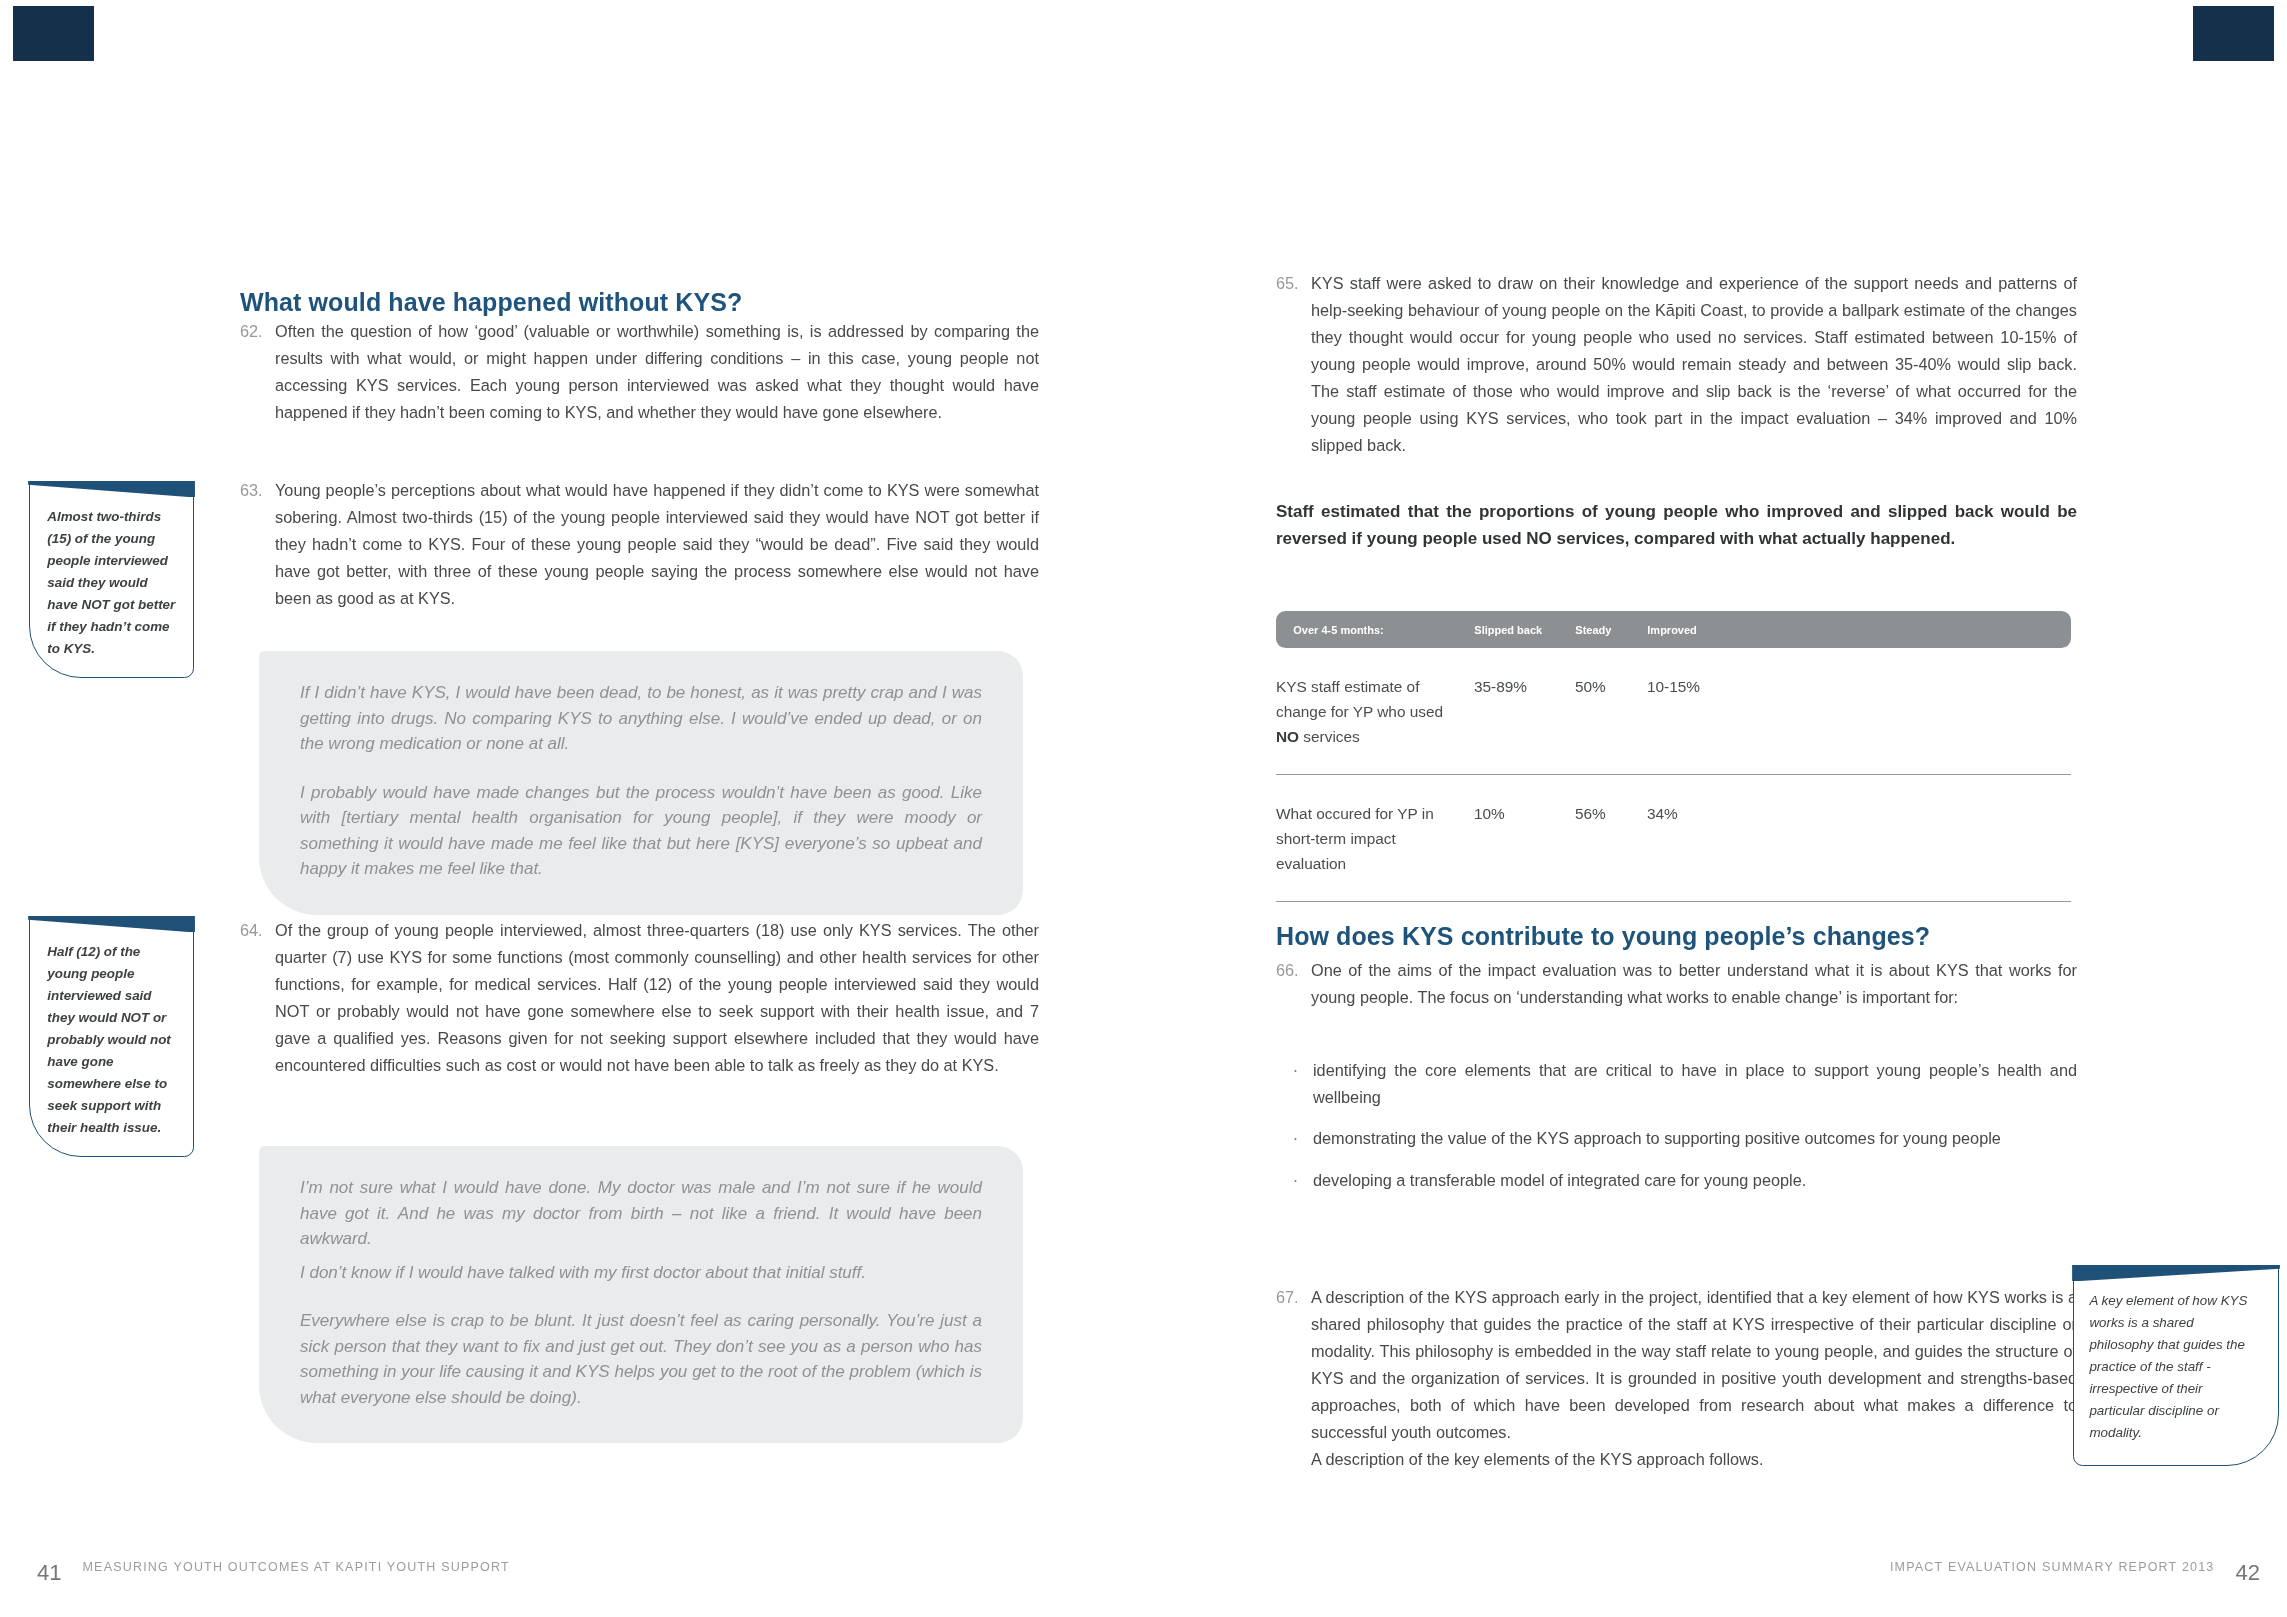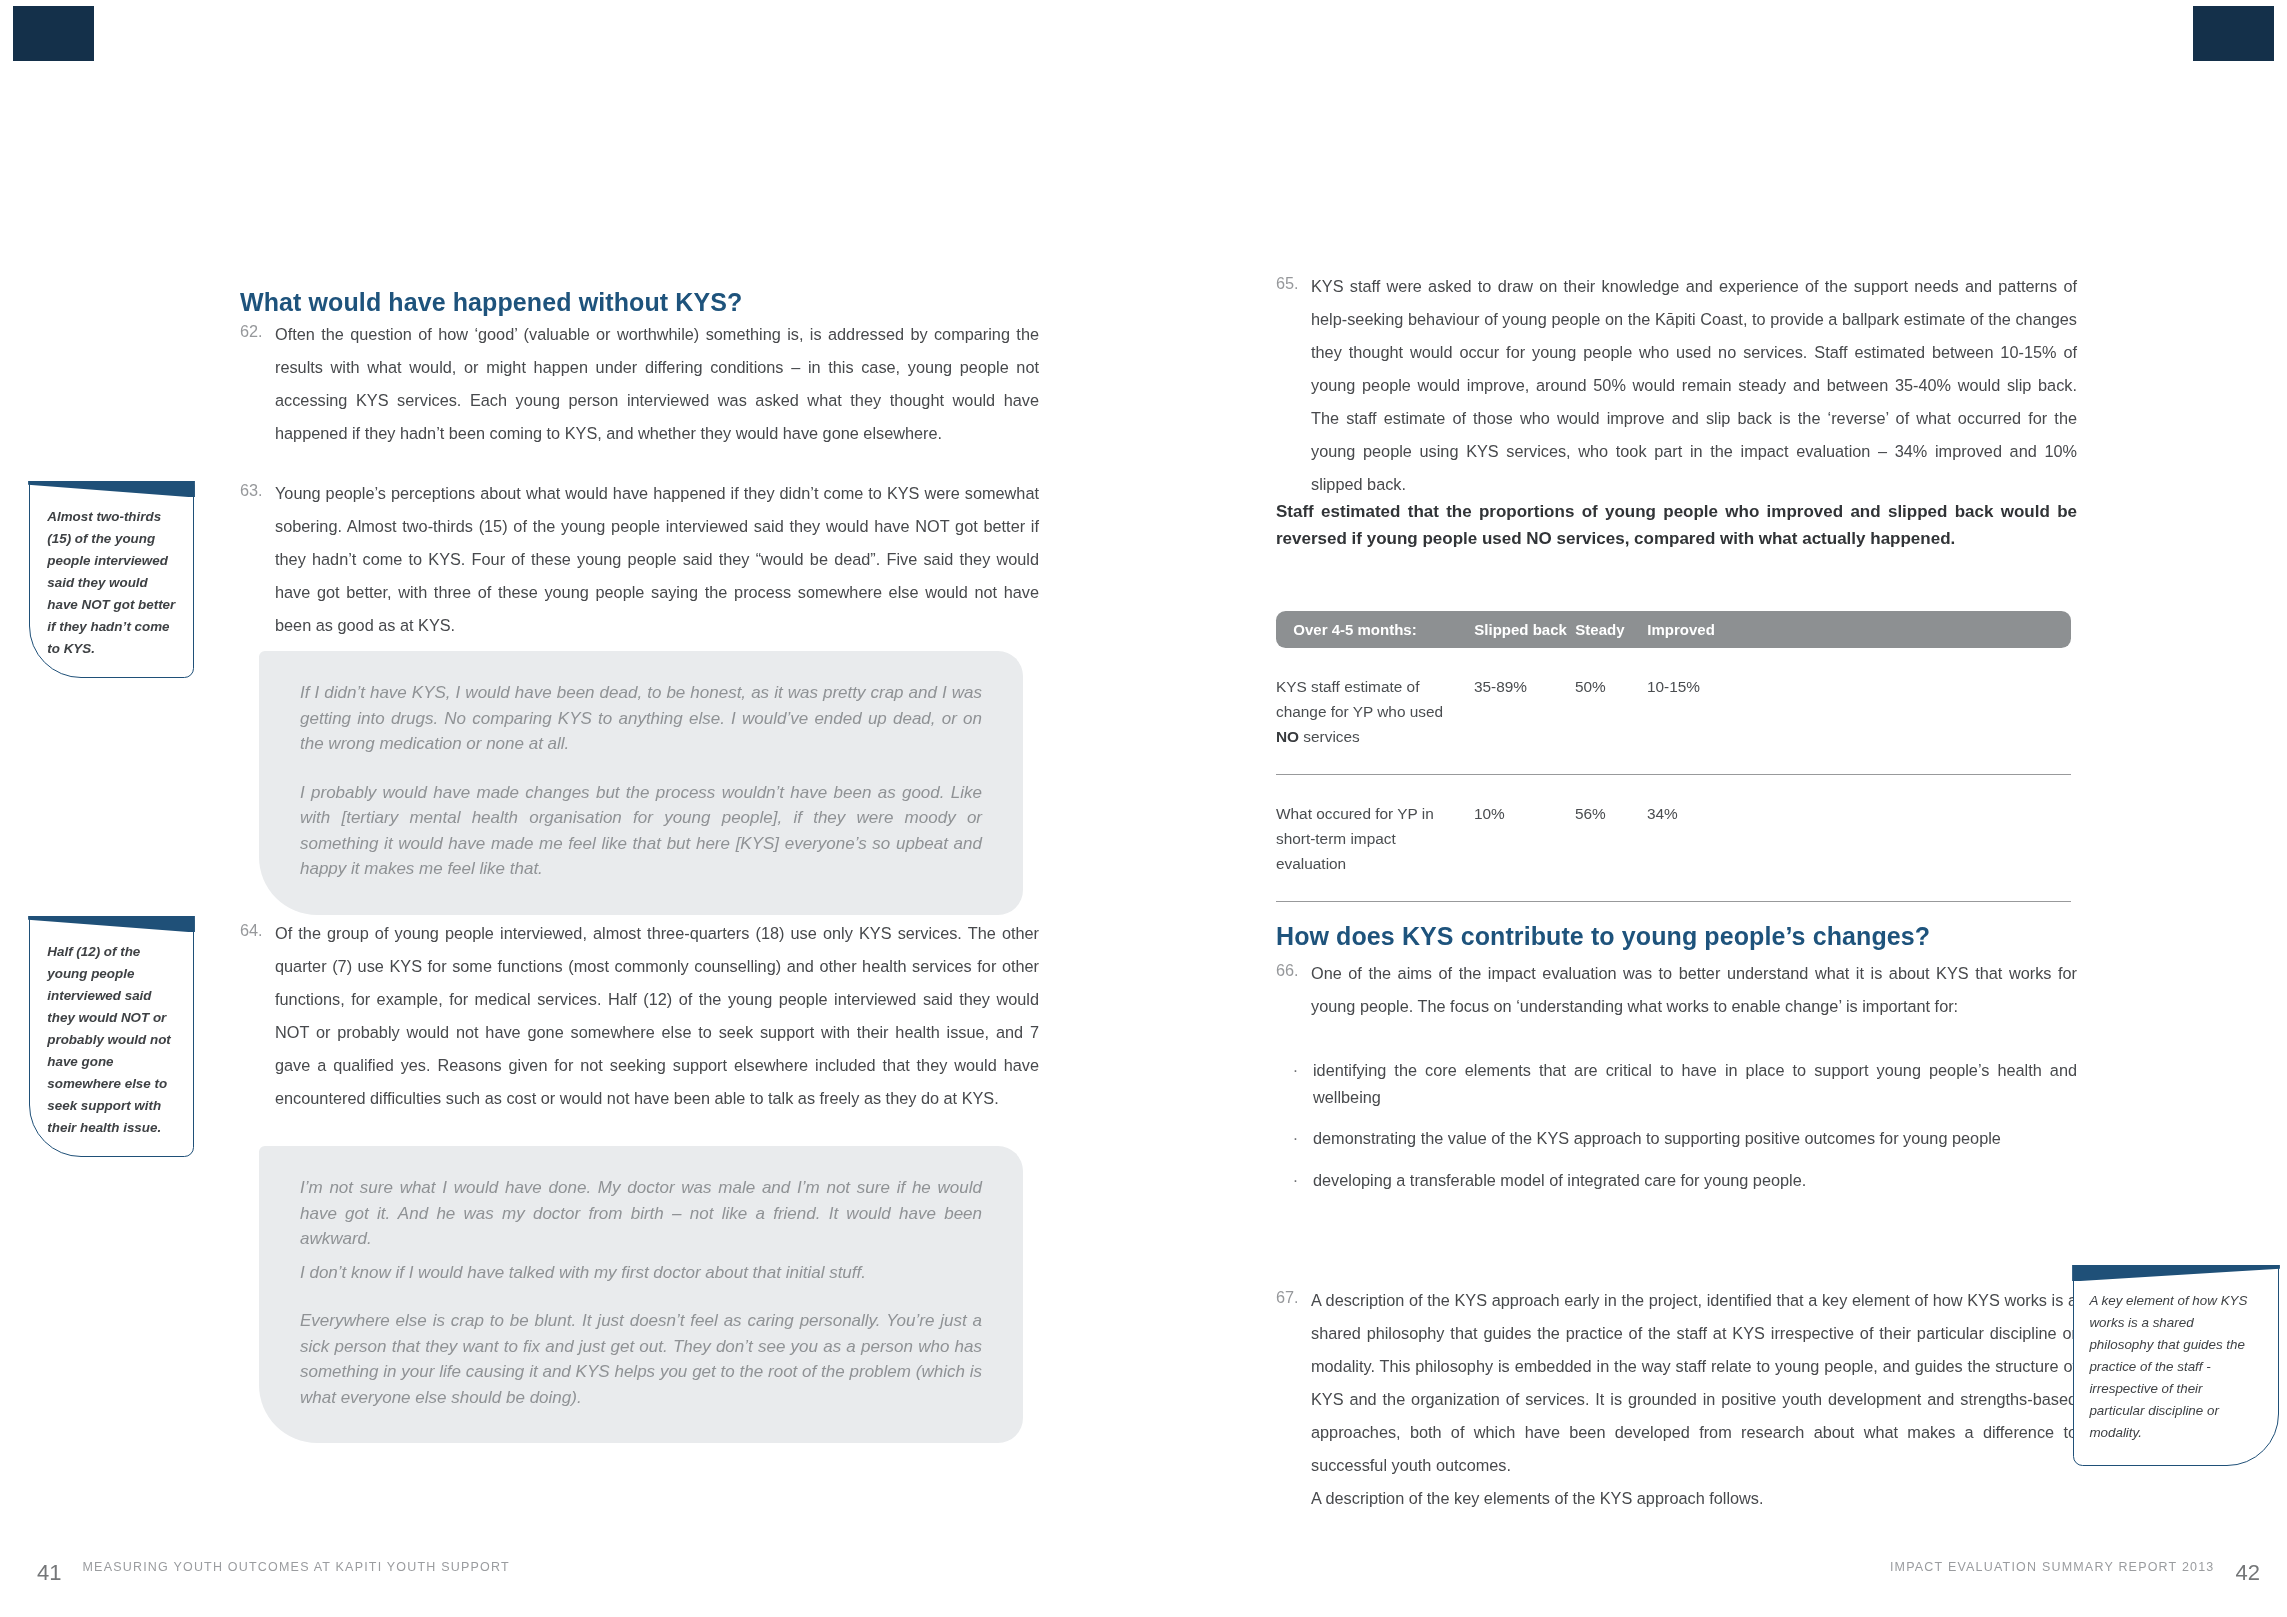--- a/index.html
+++ b/index.html
@@ -10,21 +10,21 @@
   .corner-tab{position:absolute;top:5.8px;width:81px;height:55px;background:#14304A;}
   #tab-l{left:13.4px;}
   #tab-r{left:2193px;}
 
   .h1{position:absolute;color:#1E537C;font-weight:bold;font-size:25px;letter-spacing:0.1px;}
   #h-left{left:240px;top:267px;width:797px;}
   #h-right{left:1276px;top:901px;width:801px;}
 
   .np{position:absolute;display:flex;}
   .np .num{width:35px;flex-shrink:0;color:#96989B;font-size:16.3px;line-height:27px;}
-  .np .txt{flex:1;color:#47494C;font-size:16.3px;line-height:33px;margin:0;text-align:justify;}
+  .np .txt{flex:1;color:#47494C;font-size:16.3px;line-height:27px;margin:0;text-align:justify;}
   .np .txt p{margin:0;text-align:justify;}
   #p62{left:240px;top:318px;width:799px;}
   #p63{left:240px;top:477px;width:799px;}
   #p64{left:240px;top:917px;width:799px;}
   #p65{left:1276px;top:270px;width:801px;}
   #p66{left:1276px;top:957px;width:801px;}
   #p67{left:1276px;top:1264px;width:801px;margin-top:20px;}
 
   .bold-st{position:absolute;left:1276px;top:498px;width:801px;color:#313437;
     font-weight:bold;font-size:17px;line-height:27px;text-align:justify;margin:0;}
@@ -43,21 +43,21 @@
   .callout .ctext{position:relative;margin:0;padding:23px 14.4px 17.3px 17.3px;font-style:italic;
     font-size:13.4px;line-height:22px;color:#3E4144;}
   .callout.align-r .ctext{text-align:left;font-weight:bold;}
   .callout.align-l .ctext{text-align:left;padding:23px 17.3px 17.3px 15.4px;}
   #c1{left:29px;top:482px;width:165px;min-height:140px;border-radius:2.9px 2.9px 9.6px 52px;}
   #c2{left:29px;top:917px;width:165px;min-height:163px;border-radius:2.9px 2.9px 9.6px 52px;}
   #c3{left:2073px;top:1266px;width:206px;min-height:200px;border-radius:2.9px 2.9px 52px 9.6px;}
 
   #tbl{position:absolute;left:1276px;top:611px;width:795px;color:#4A4D50;font-size:15.4px;}
   #tbl .thead{display:flex;align-items:center;background:#8D9092;color:#ffffff;
-    font-weight:bold;height:37px;border-radius:9.6px;font-size:15px;}
+    font-weight:bold;height:37px;border-radius:9.6px;font-size:11px;}
   .thead .tc1{width:181px;padding-left:17.3px;}
   .trow .tc1{width:198px;padding-right:13.4px;box-sizing:border-box;}
   .tc2{width:101px;}
   .tc3{width:72px;}
   .tc4{flex:1;}
   #tbl .trow{display:flex;border-bottom:1.9px solid #98999B;padding:26px 0 25px;line-height:25px;}
   #tbl .b{font-weight:bold;color:#383B3E;}
 
   #bullets{position:absolute;left:1278px;top:1057px;width:799px;}
   .bi{display:flex;margin-bottom:14.4px;color:#47494C;font-size:16.3px;line-height:27px;}

